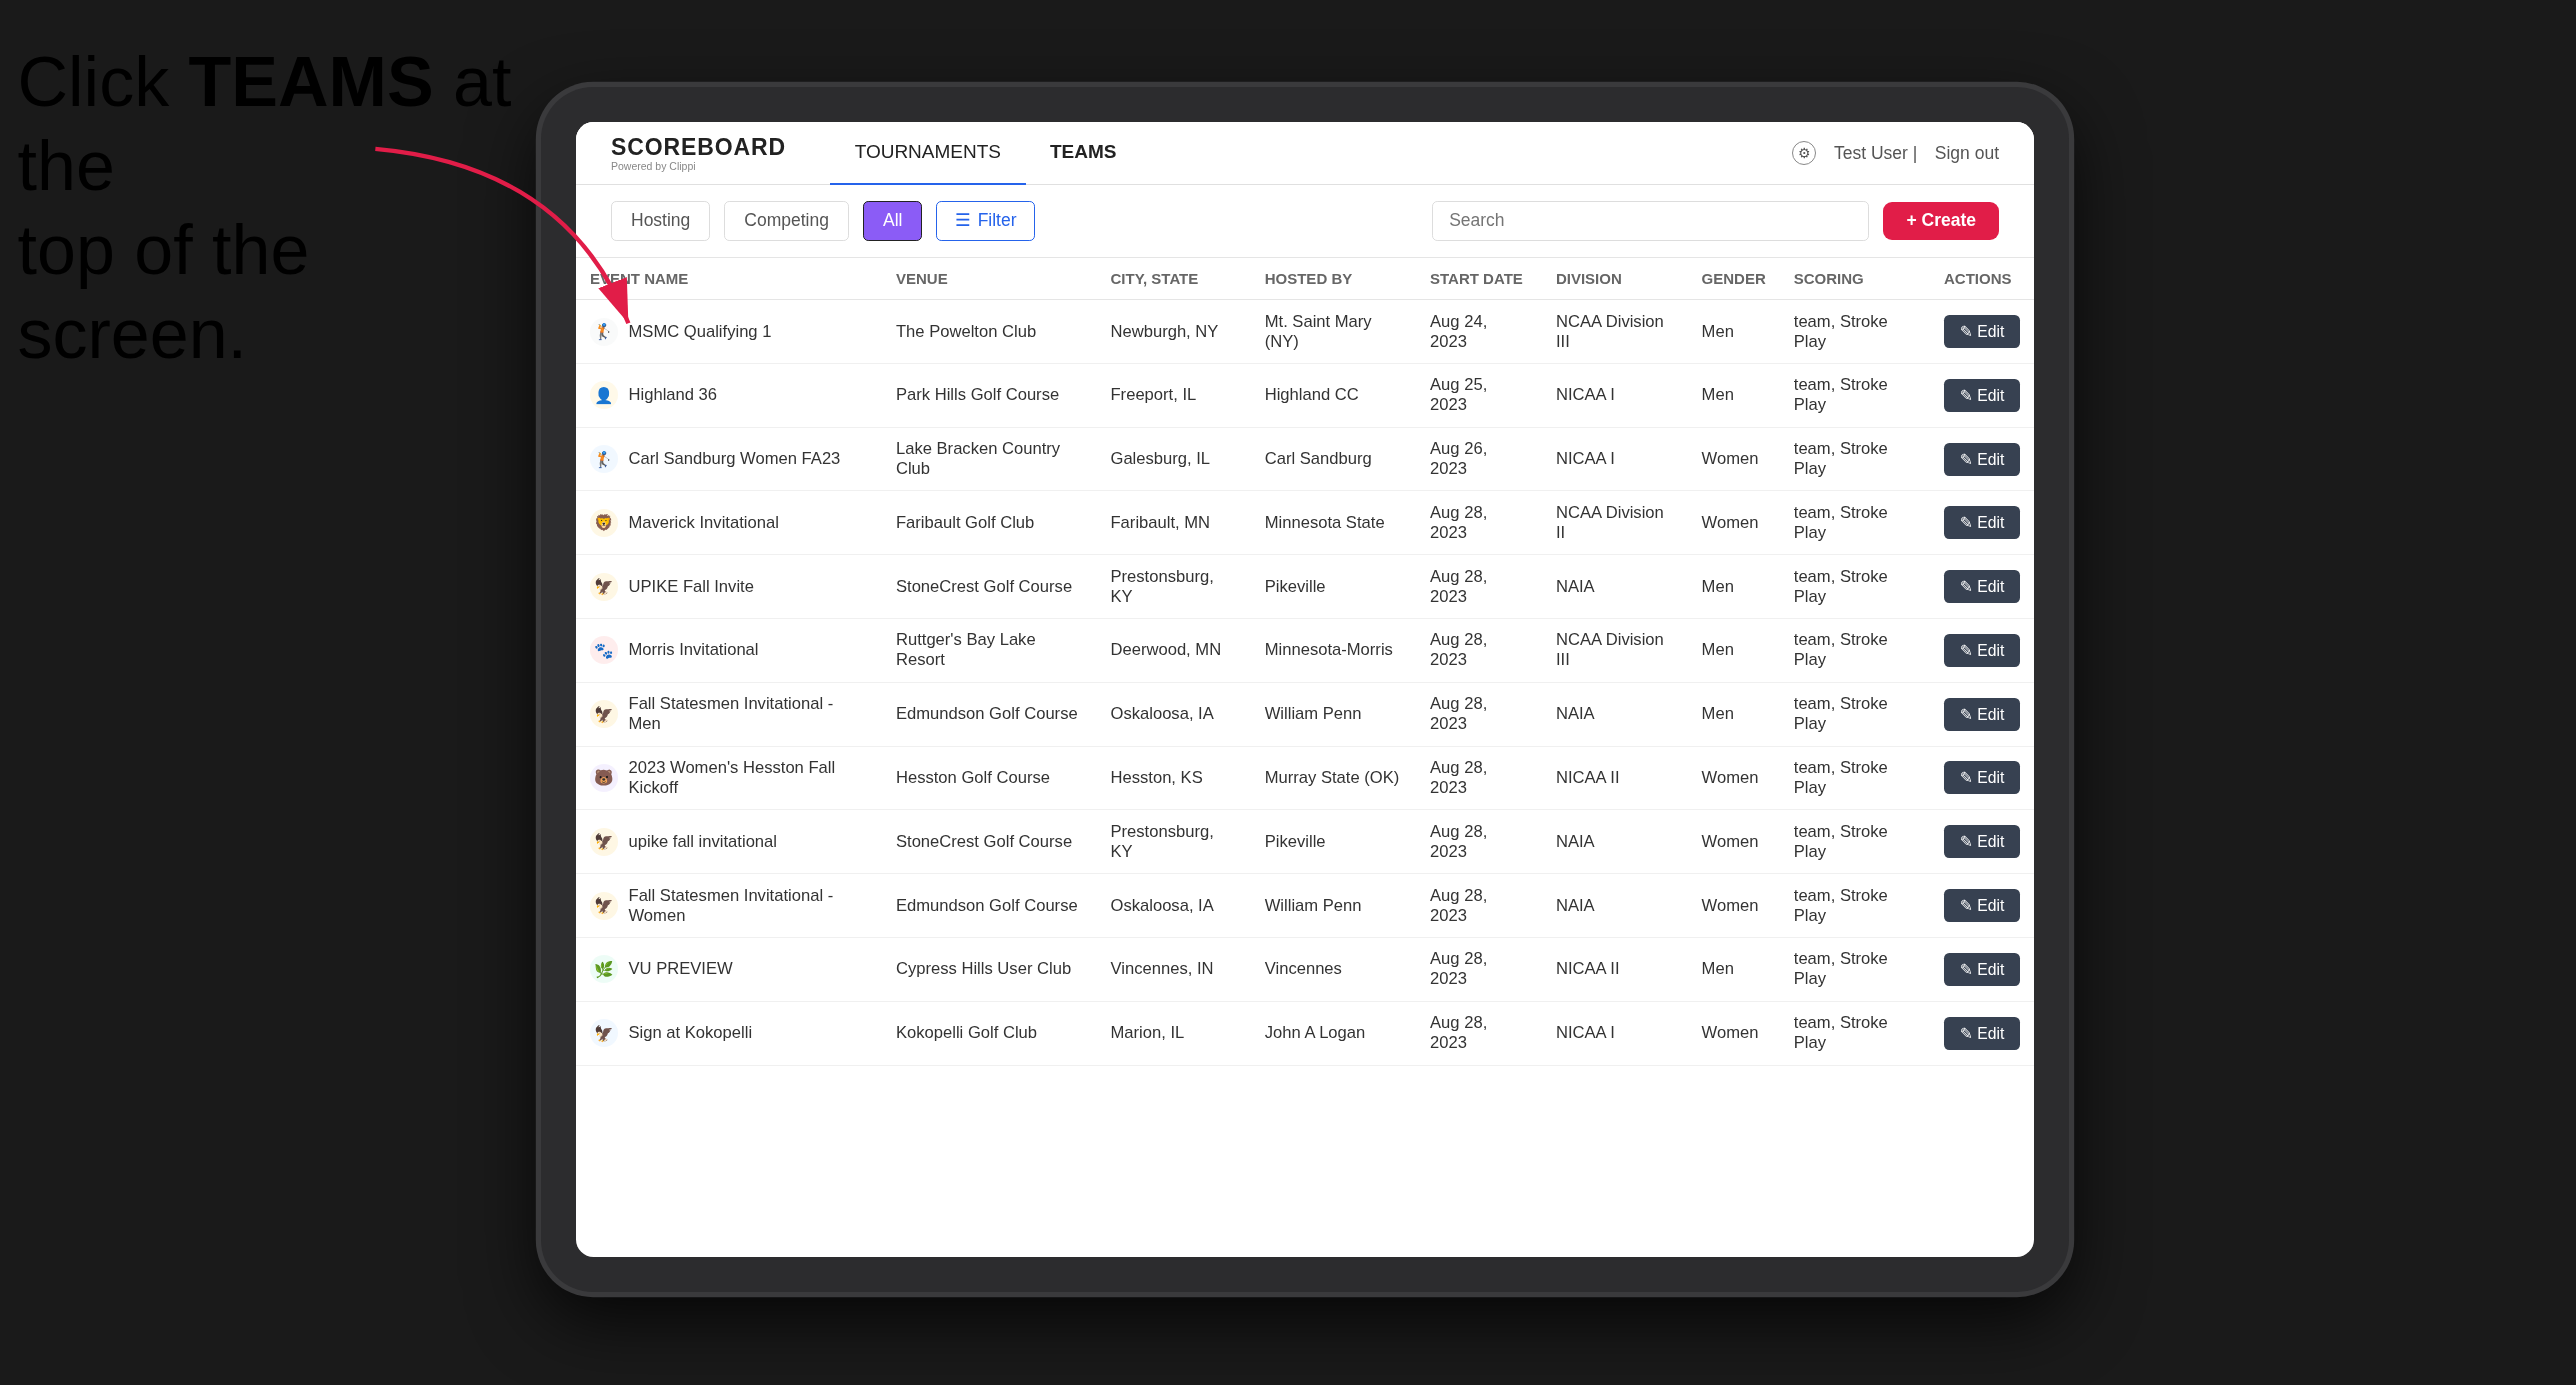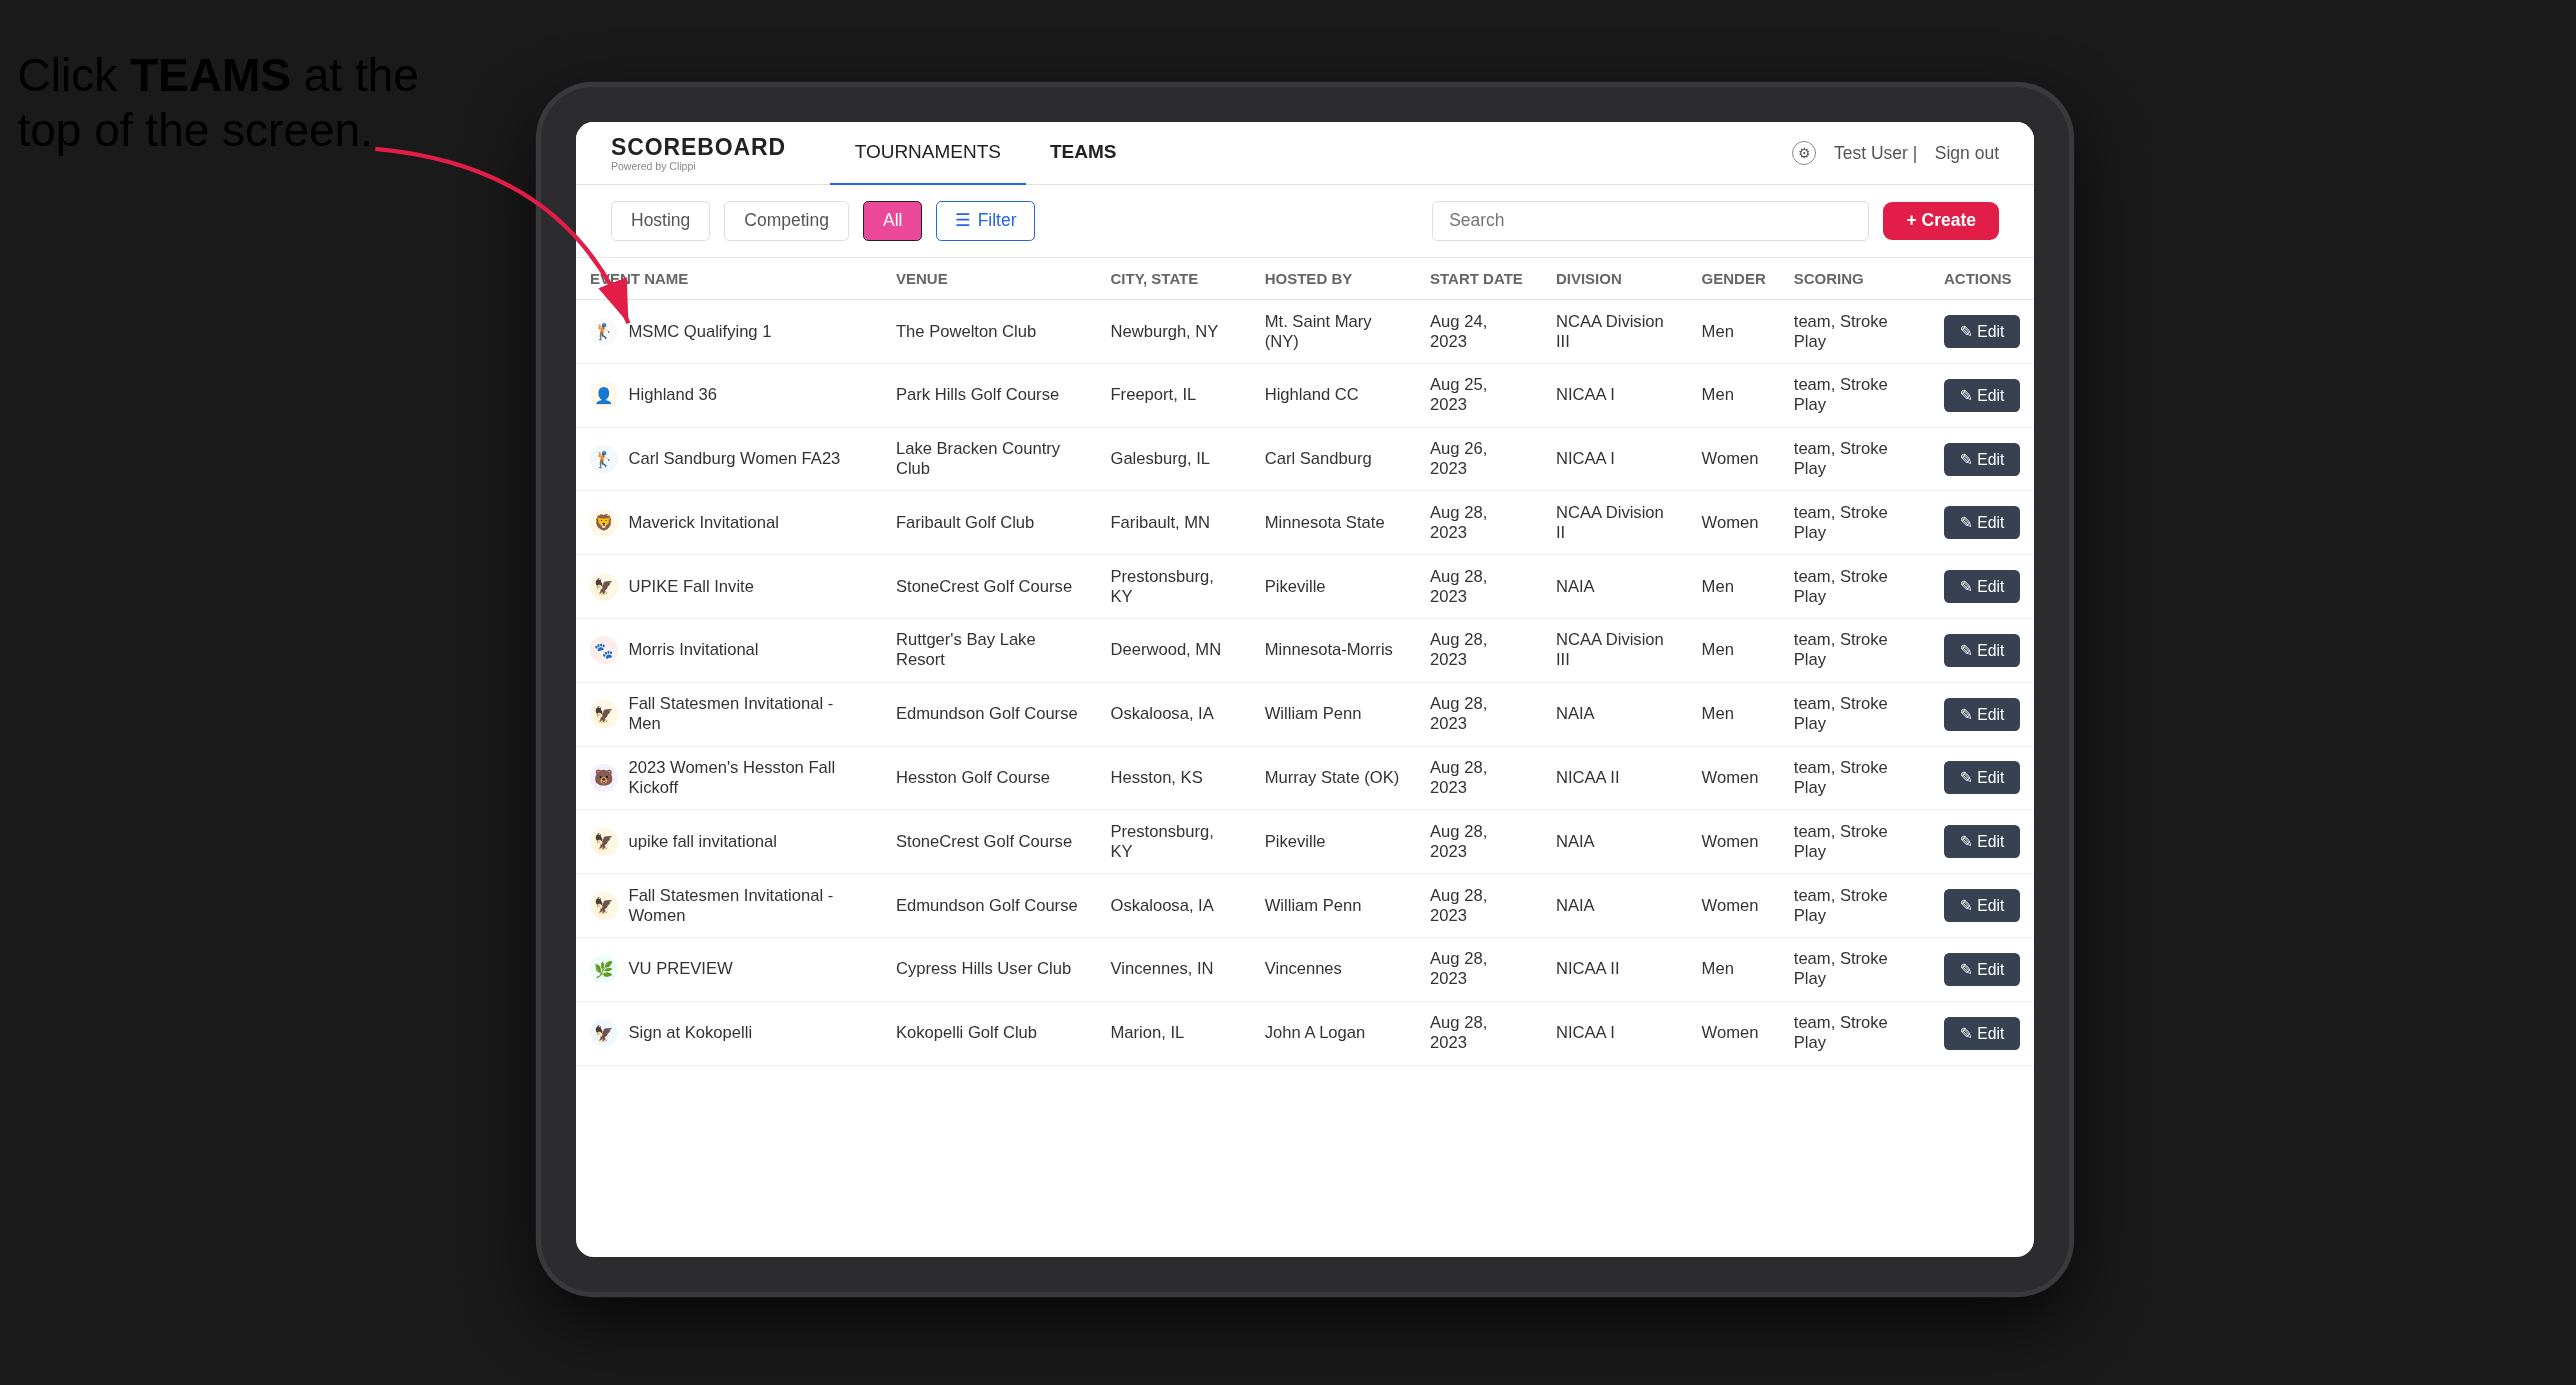--- a/index.html
+++ b/index.html
@@ -8,23 +8,23 @@
       font-family: -apple-system, BlinkMacSystemFont, 'Segoe UI', Arial, sans-serif;
       width: 2576px;
       height: 1386px;
       position: relative;
       overflow: hidden;
     }
 
     
     .instruction {
       position: absolute;
-      top: 48px;
+      top: 40px;
       left: 17.5px;
-      font-size: 46px;
+      font-size: 70px;
       line-height: 1.2;
       color: #000;
       font-weight: 400;
       max-width: 524px;
       z-index: 10;
     }
     .instruction strong {
       font-weight: 900;
     }
 
@@ -146,21 +146,21 @@
     .filter-btn {
       padding: 8.7px 19px;
       border: 0.9px solid #ddd;
       border-radius: 5.2px;
       background: #fff;
       font-size: 17.5px;
       color: #555;
       cursor: pointer;
     }
     .filter-btn.active {
-      background: #ec4899;
+      background: #8b5cf6;
       color: #fff;
       border-color: #222;
     }
     .filter-icon-btn {
       padding: 8.7px 17.5px;
       border: 0.9px solid #2563eb;
       border-radius: 5.2px;
       background: #fff;
       font-size: 17.5px;
       color: #2563eb;

